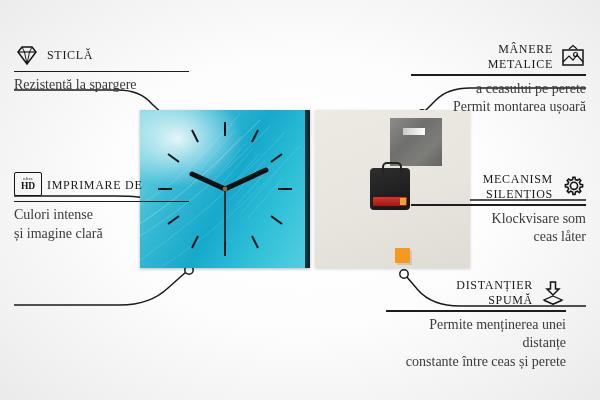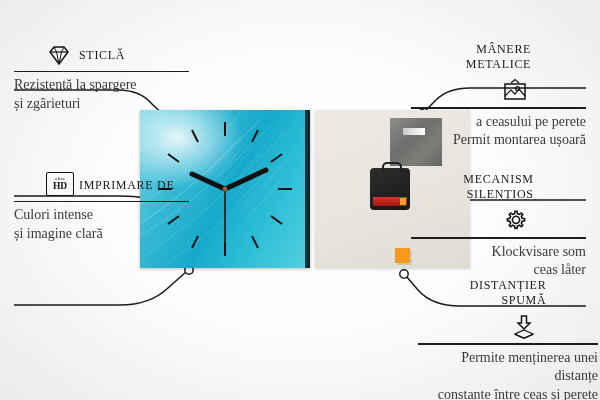--- a/index.html
+++ b/index.html
@@ -65,32 +65,32 @@
   }
   .spacer{
     position:absolute;left:395px;top:248px;width:15px;height:15px;
     background:#f59a1e;
     box-shadow:2px 2px 0 rgba(0,0,0,.10);
   }
 
   
   .feat{position:absolute;width:175px;}
   .feat .head{display:flex;align-items:center;gap:7px;}
-  .feat.r .head{justify-content:flex-end;flex-direction:column;}
+  .feat.r .head{justify-content:flex-end;}
   .feat .title{
     font-size:12px;font-weight:normal;letter-spacing:.7px;color:#1b1b1b;
     line-height:1.22;text-transform:uppercase;
   }
   .feat.r .title{text-align:right;}
   .feat .rule{height:1.4px;background:#1d1d1d;margin:3px 0 4px;}
   .feat .sub{
     font-size:14px;color:#3a3a3a;line-height:1.33;
   }
   .feat.r .sub{text-align:right;}
-  .ico{flex:0 0 auto;width:26px;height:26px;margin-left:32px;}
+  .ico{flex:0 0 auto;width:26px;height:26px;}
 
   .hdbox{
     width:26px;height:22px;border:1.6px solid #151515;border-radius:2px;
     display:flex;flex-direction:column;align-items:center;justify-content:center;
     line-height:1;
   }
   .hdbox .u{font-size:4.5px;letter-spacing:.3px;color:#151515;}
   .hdbox .h{font-size:9.5px;font-weight:bold;color:#151515;margin-top:.5px;}
 </style>
 </head>
@@ -197,21 +197,20 @@
           <path d="M18,5 L15.5,10 L13,22" stroke-width="1"></path>
         </svg>
       </span>
       <div class="title">
         <div>STICLĂ</div>
       </div>
     </div>
     <div class="rule"></div>
     <div class="sub">
       <div>Rezistentă la spargere</div>
-      <div>și zgârieturi</div>
     </div>
   </div>
 
   <div class="feat l" style="left:14px;top:172px;">
     <div class="head">
       <span class="ico">
         <span class="hdbox">
           <span class="u">ultra</span>
           <span class="h">HD</span>
         </span>
@@ -263,21 +262,21 @@
         </svg>
       </span>
     </div>
     <div class="rule"></div>
     <div class="sub">
       <div>Klockvisare som</div>
       <div>ceas låter</div>
     </div>
   </div>
 
-  <div class="feat r" style="left:418px;top:278px;width:180px;">
+  <div class="feat r" style="left:386px;top:278px;width:180px;">
     <div class="head">
       <div class="title">
         <div>DISTANȚIER</div>
         <div>SPUMĂ</div>
       </div>
       <span class="ico">
         <svg viewBox="0 0 26 26" width="26" height="26" fill="none" stroke="#151515" stroke-width="1.5">
           <path d="M10.5,2 L15.5,2 L15.5,9 L19,9 L13,15 L7,9 L10.5,9 Z"></path>
           <path d="M13,16 L22,20 L13,24 L4,20 Z" stroke-width="1.3"></path>
           <path d="M4,20.5 L13,24.5 L22,20.5" stroke-width="1.1"></path>

